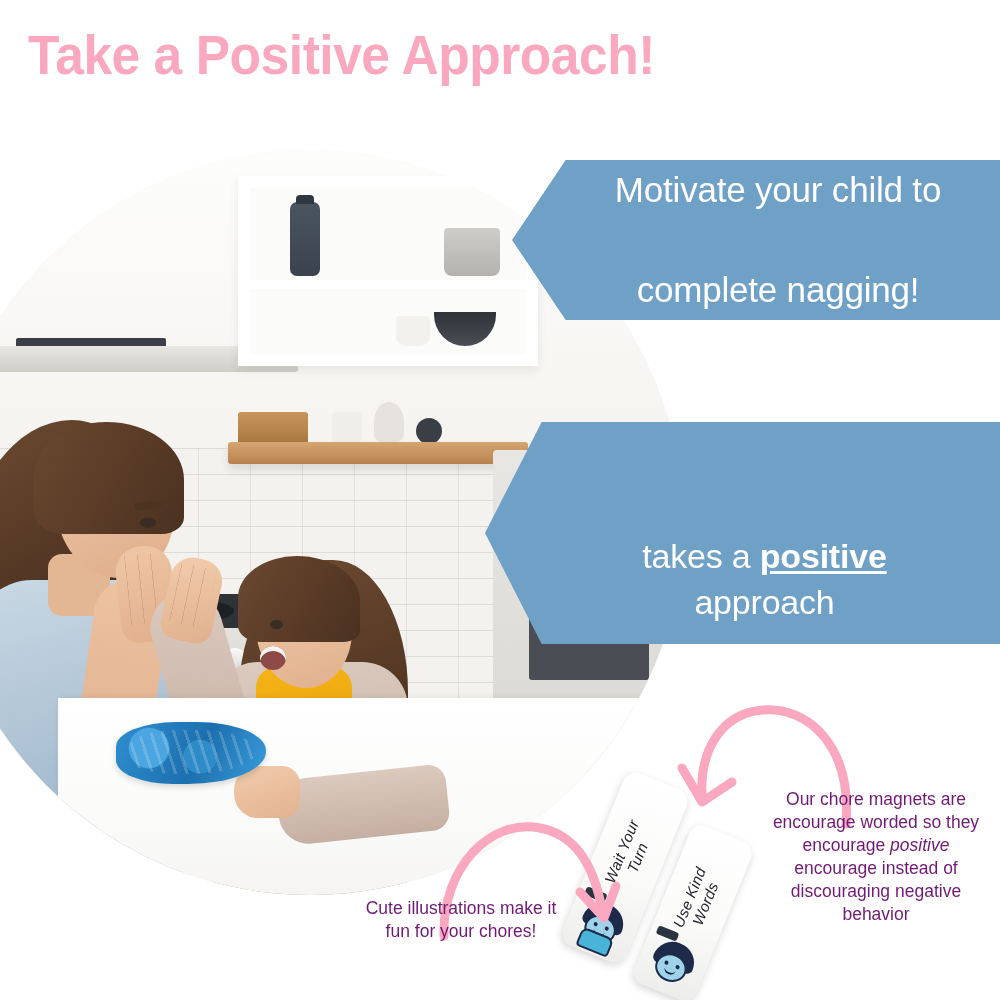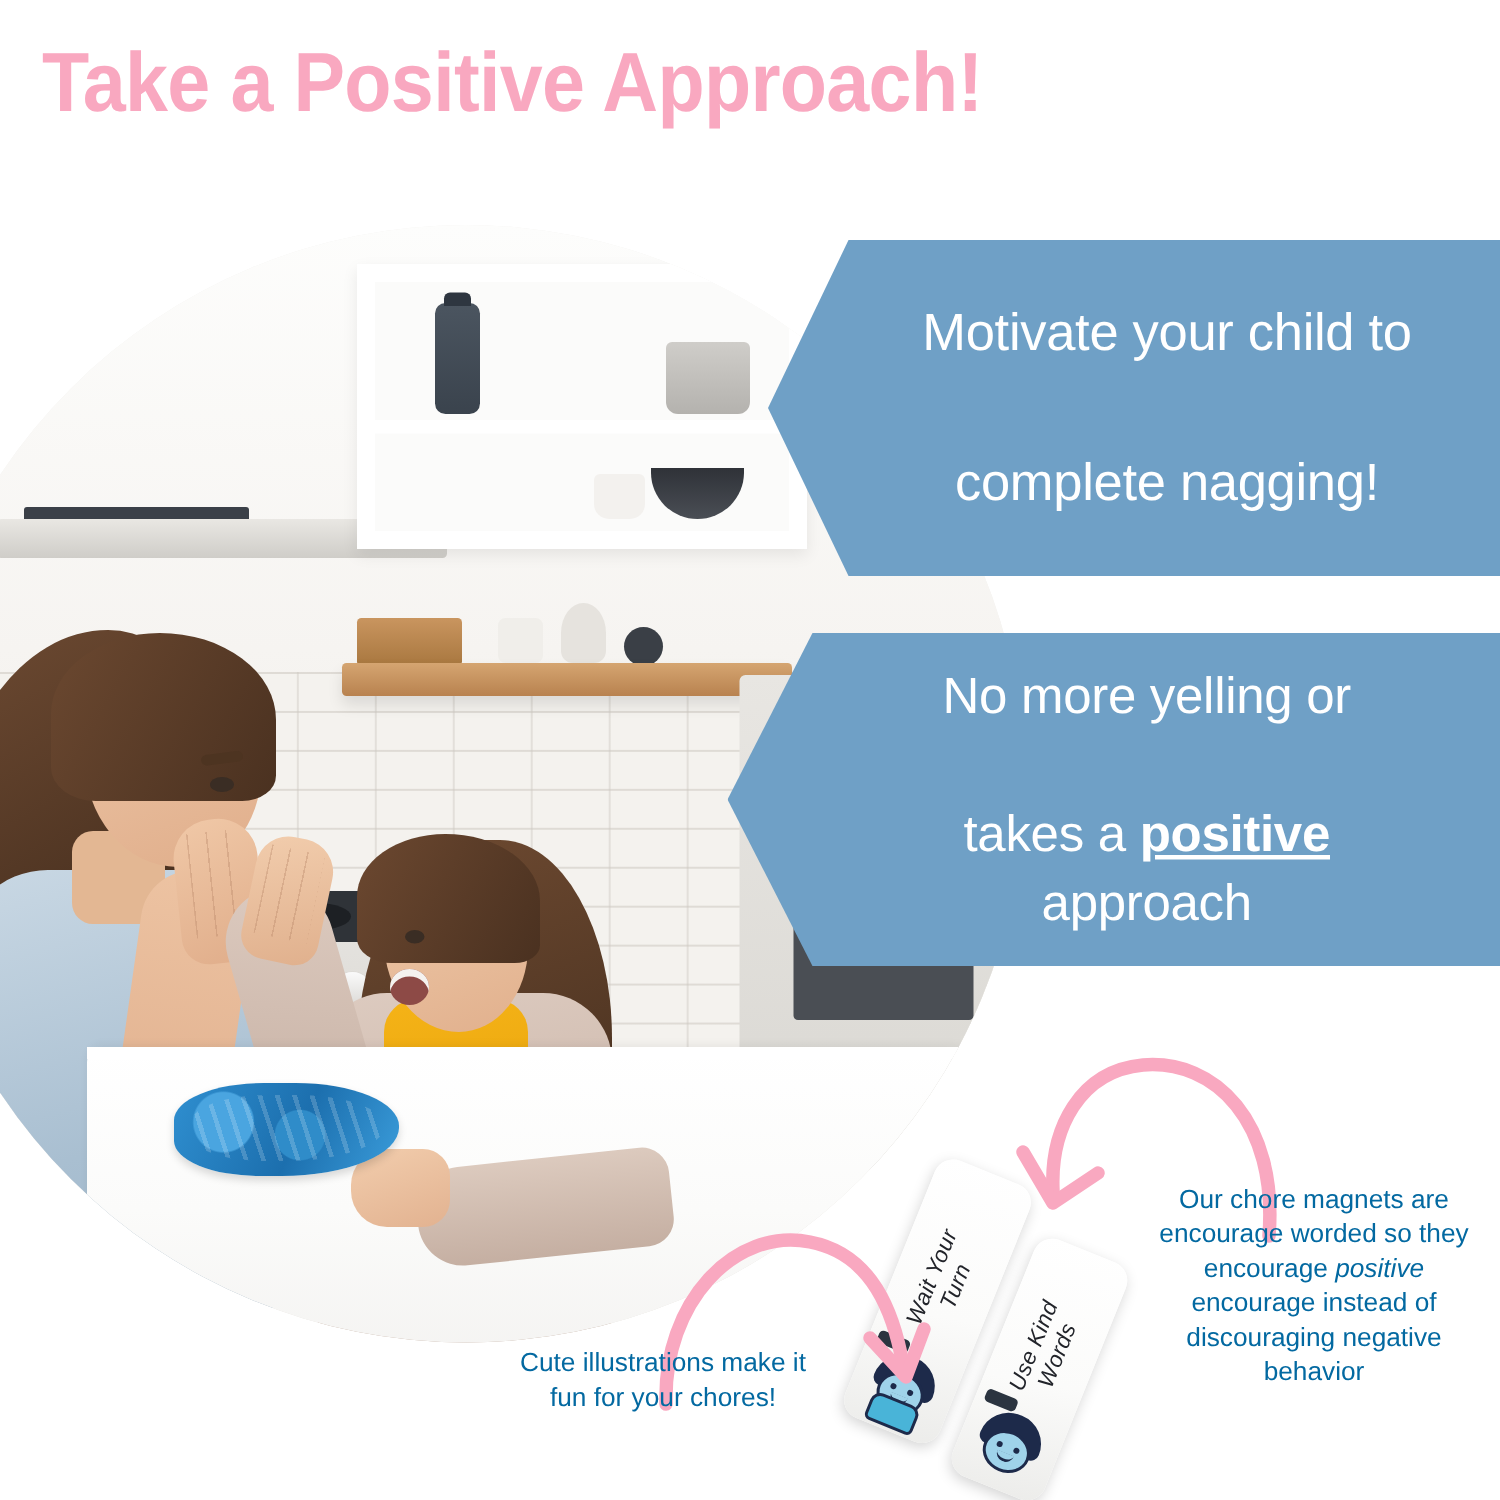--- a/index.html
+++ b/index.html
@@ -308,39 +308,39 @@
     right:0;
     background:#6fa0c6;
     color:#ffffff;
     display:flex;
     align-items:center;
     justify-content:center;
     text-align:center;
     clip-path:polygon(11% 0%, 100% 0%, 100% 100%, 11% 100%, 0% 50%);
     padding:18px 34px 18px 78px;
   }
-  .banner-1 { left:512px; top:160px; height:224px; }
+  .banner-1 { left:512px; top:160px; height:160px; }
   .banner-2 { left:485px; top:422px; height:222px; }
   .banner-text {
     font-size:35px;
     line-height:1.42;
     font-weight:400;
     letter-spacing:-0.2px;
   }
   .banner-2 .banner-text { font-size:34px; line-height:1.36; }
   .bold-underline { font-weight:bold; text-decoration:underline; text-underline-offset:3px; }
 
   
   .caption {
     position:absolute;
-    color:#0369a1;
+    color:#701a75;
     text-align:center;
     line-height:1.32;
   }
-  .caption-left { left:317px; top:897px; width:250px; font-size:17.5px; }
+  .caption-left { left:336px; top:897px; width:250px; font-size:17.5px; }
   .caption-right { left:760px; top:788px; width:232px; font-size:17.5px; }
   .caption-right em { font-style:italic; }
 
   
   .arrow-svg { position:absolute; overflow:visible; }
   .arrow-left-wrap { left:430px; top:806px; width:190px; height:135px; }
   .arrow-right-wrap { left:680px; top:694px; width:185px; height:135px; }
 
   
   .magnet {
@@ -478,21 +478,21 @@
 <div class="banner banner-1">
   <div class="banner-text">
     <span>Motivate your child to</span><br>
     <br>
     <span>complete nagging!</span>
   </div>
 </div>
 
 <div class="banner banner-2">
   <div class="banner-text">
-    <span>No more yelling or</span><br>
+    <br>
     <br>
     <span>takes a </span><span class="bold-underline">positive</span><br>
     <span>approach</span>
   </div>
 </div>
 
 <div class="magnet magnet-1">
   <div class="magnet-label">
     <span>Wait Your</span><br>
     <span>Turn</span>

